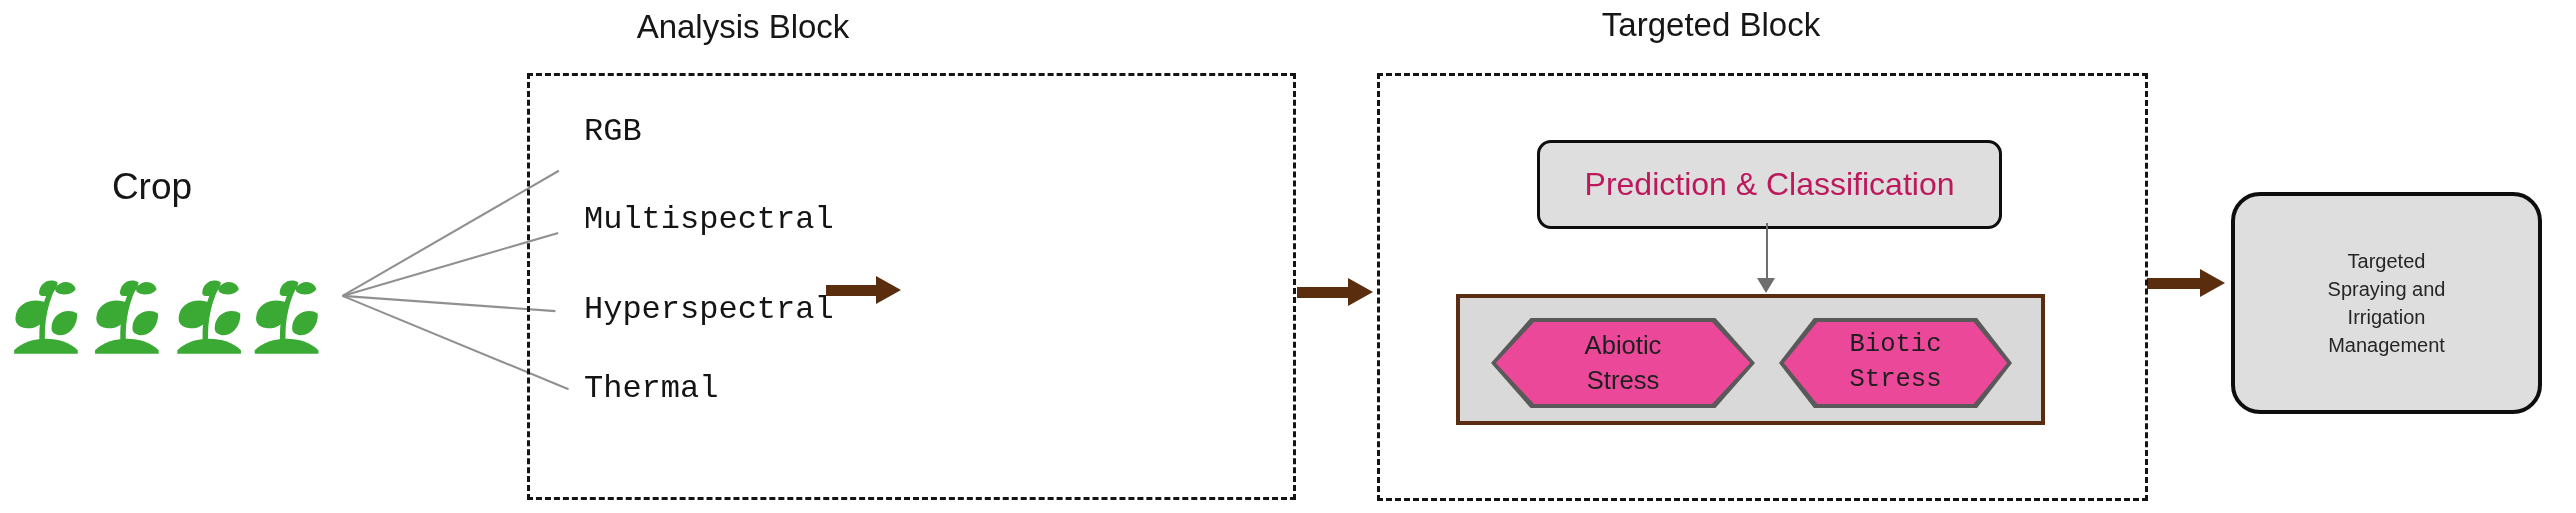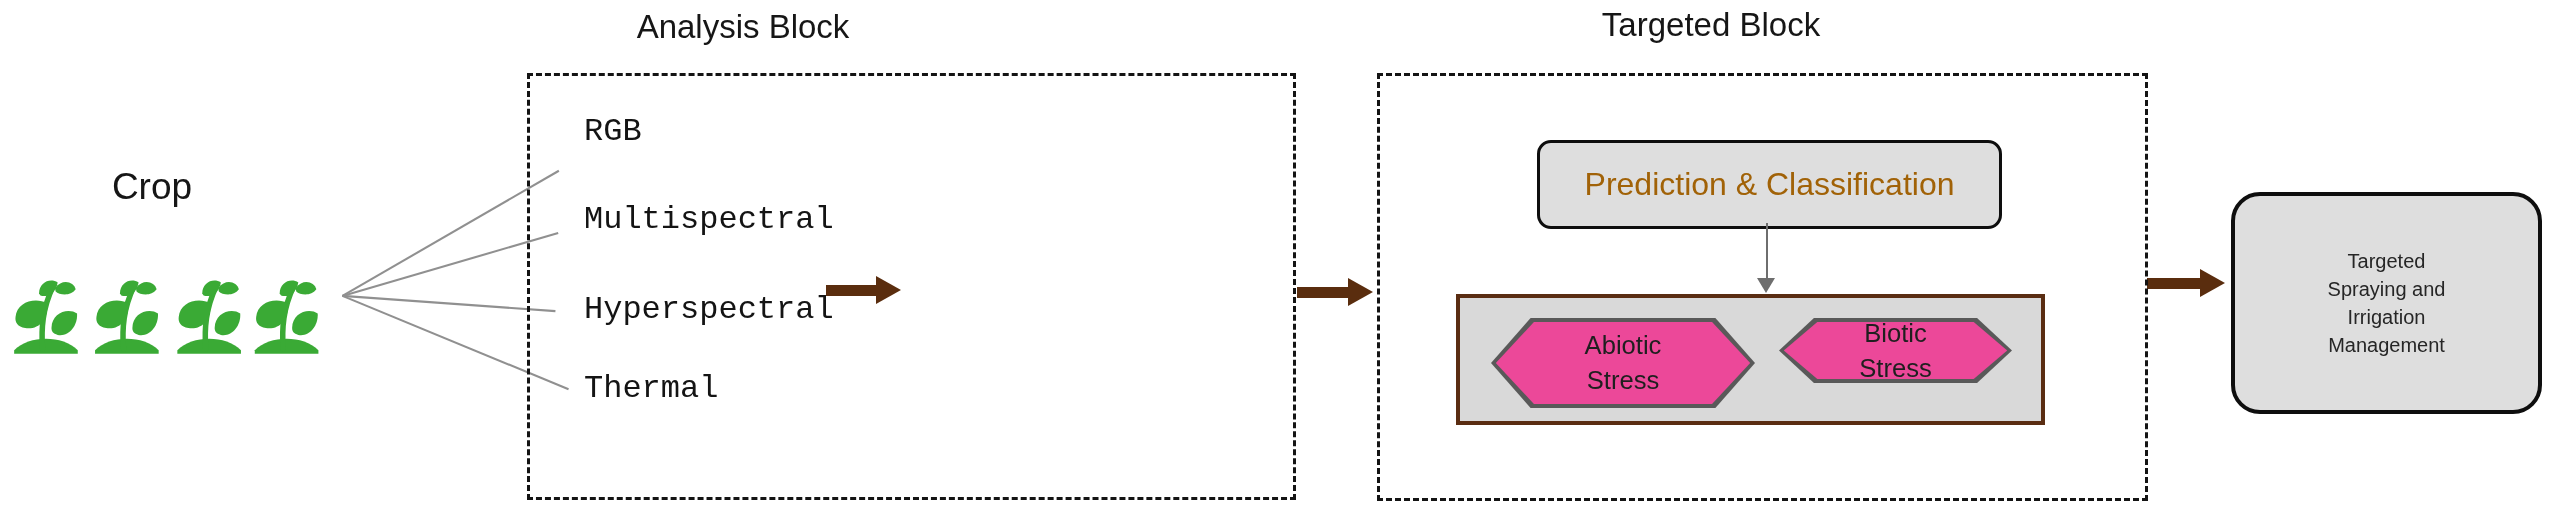--- a/index.html
+++ b/index.html
@@ -49,21 +49,21 @@
   
   .gray-box {
     position: absolute;
     background: #dedede;
     border: 4.1px solid #0e0e0e;
     display: flex;
     align-items: center;
     justify-content: center;
     text-align: center;
     white-space: pre-line;
-    color: #a16207;
+    color: #be185d;
   }
   #info-extraction-box {
     left: 926px; top: 185px; width: 318px; height: 221px;
     border-radius: 33px; font-size: 32px; line-height: 1.45;
   }
   #prediction-box {
     left: 1537px; top: 140px; width: 459px; height: 83px;
     border-radius: 14px; border-width: 3.5px; font-size: 32px;
   }
   #decision-box {
@@ -89,21 +89,21 @@
     left: 4.8px; right: 4.8px; top: 4.1px; bottom: 4.1px;
     clip-path: polygon(0 50%, 15% 0, 85% 0, 100% 50%, 85% 100%, 15% 100%);
     background: #ec4899;
     display: flex; align-items: center; justify-content: center;
     text-align: center;
     font-size: 25.6px; line-height: 1.35;
     white-space: pre-line;
     color: #1f1f1f;
   }
   #hexagon-abiotic { left: 1491px; top: 318px; width: 264px; height: 90px; }
-  #hexagon-biotic  { left: 1779px; top: 318px; width: 233px; height: 65px; }
+  #hexagon-biotic  { left: 1779px; top: 318px; width: 233px; height: 90px; font-family: Liberation Mono, monospace; }
 
   
   .h-arrow {
     position: absolute;
     display: flex;
     align-items: center;
     height: 28px;
   }
   .h-arrow .shaft { height: 11px; background: #5a2d0e; }
   .h-arrow .head {

